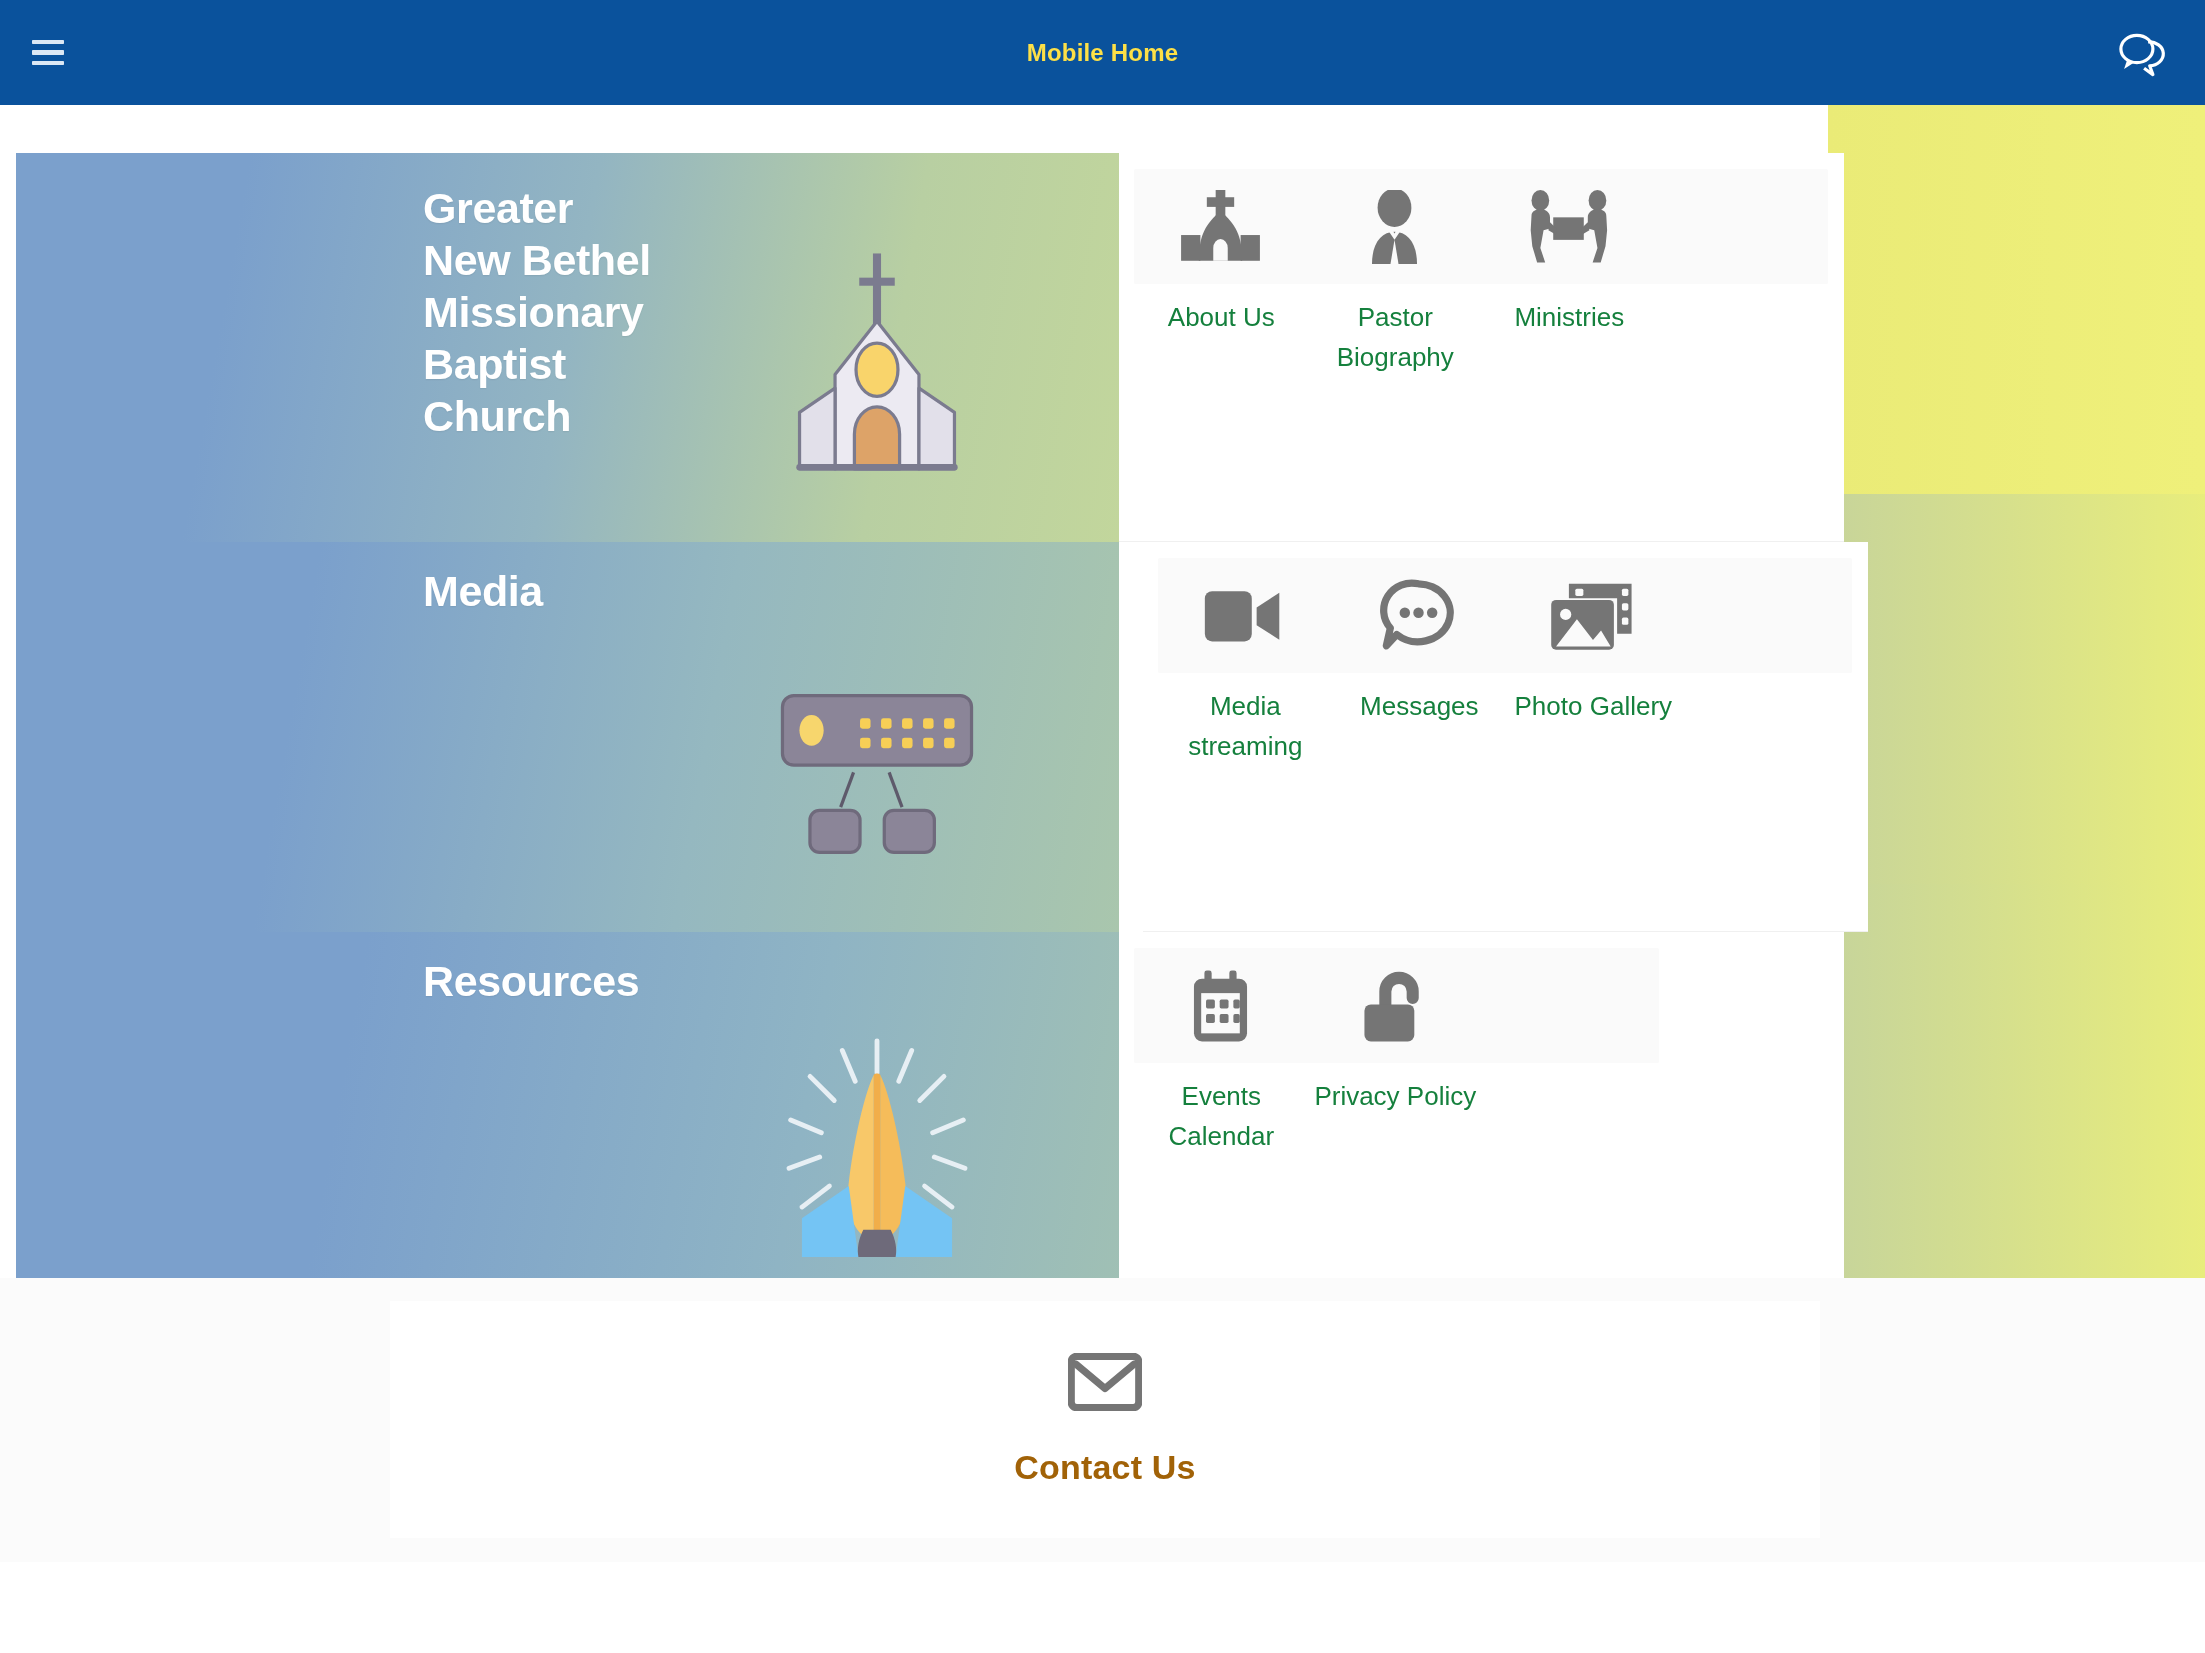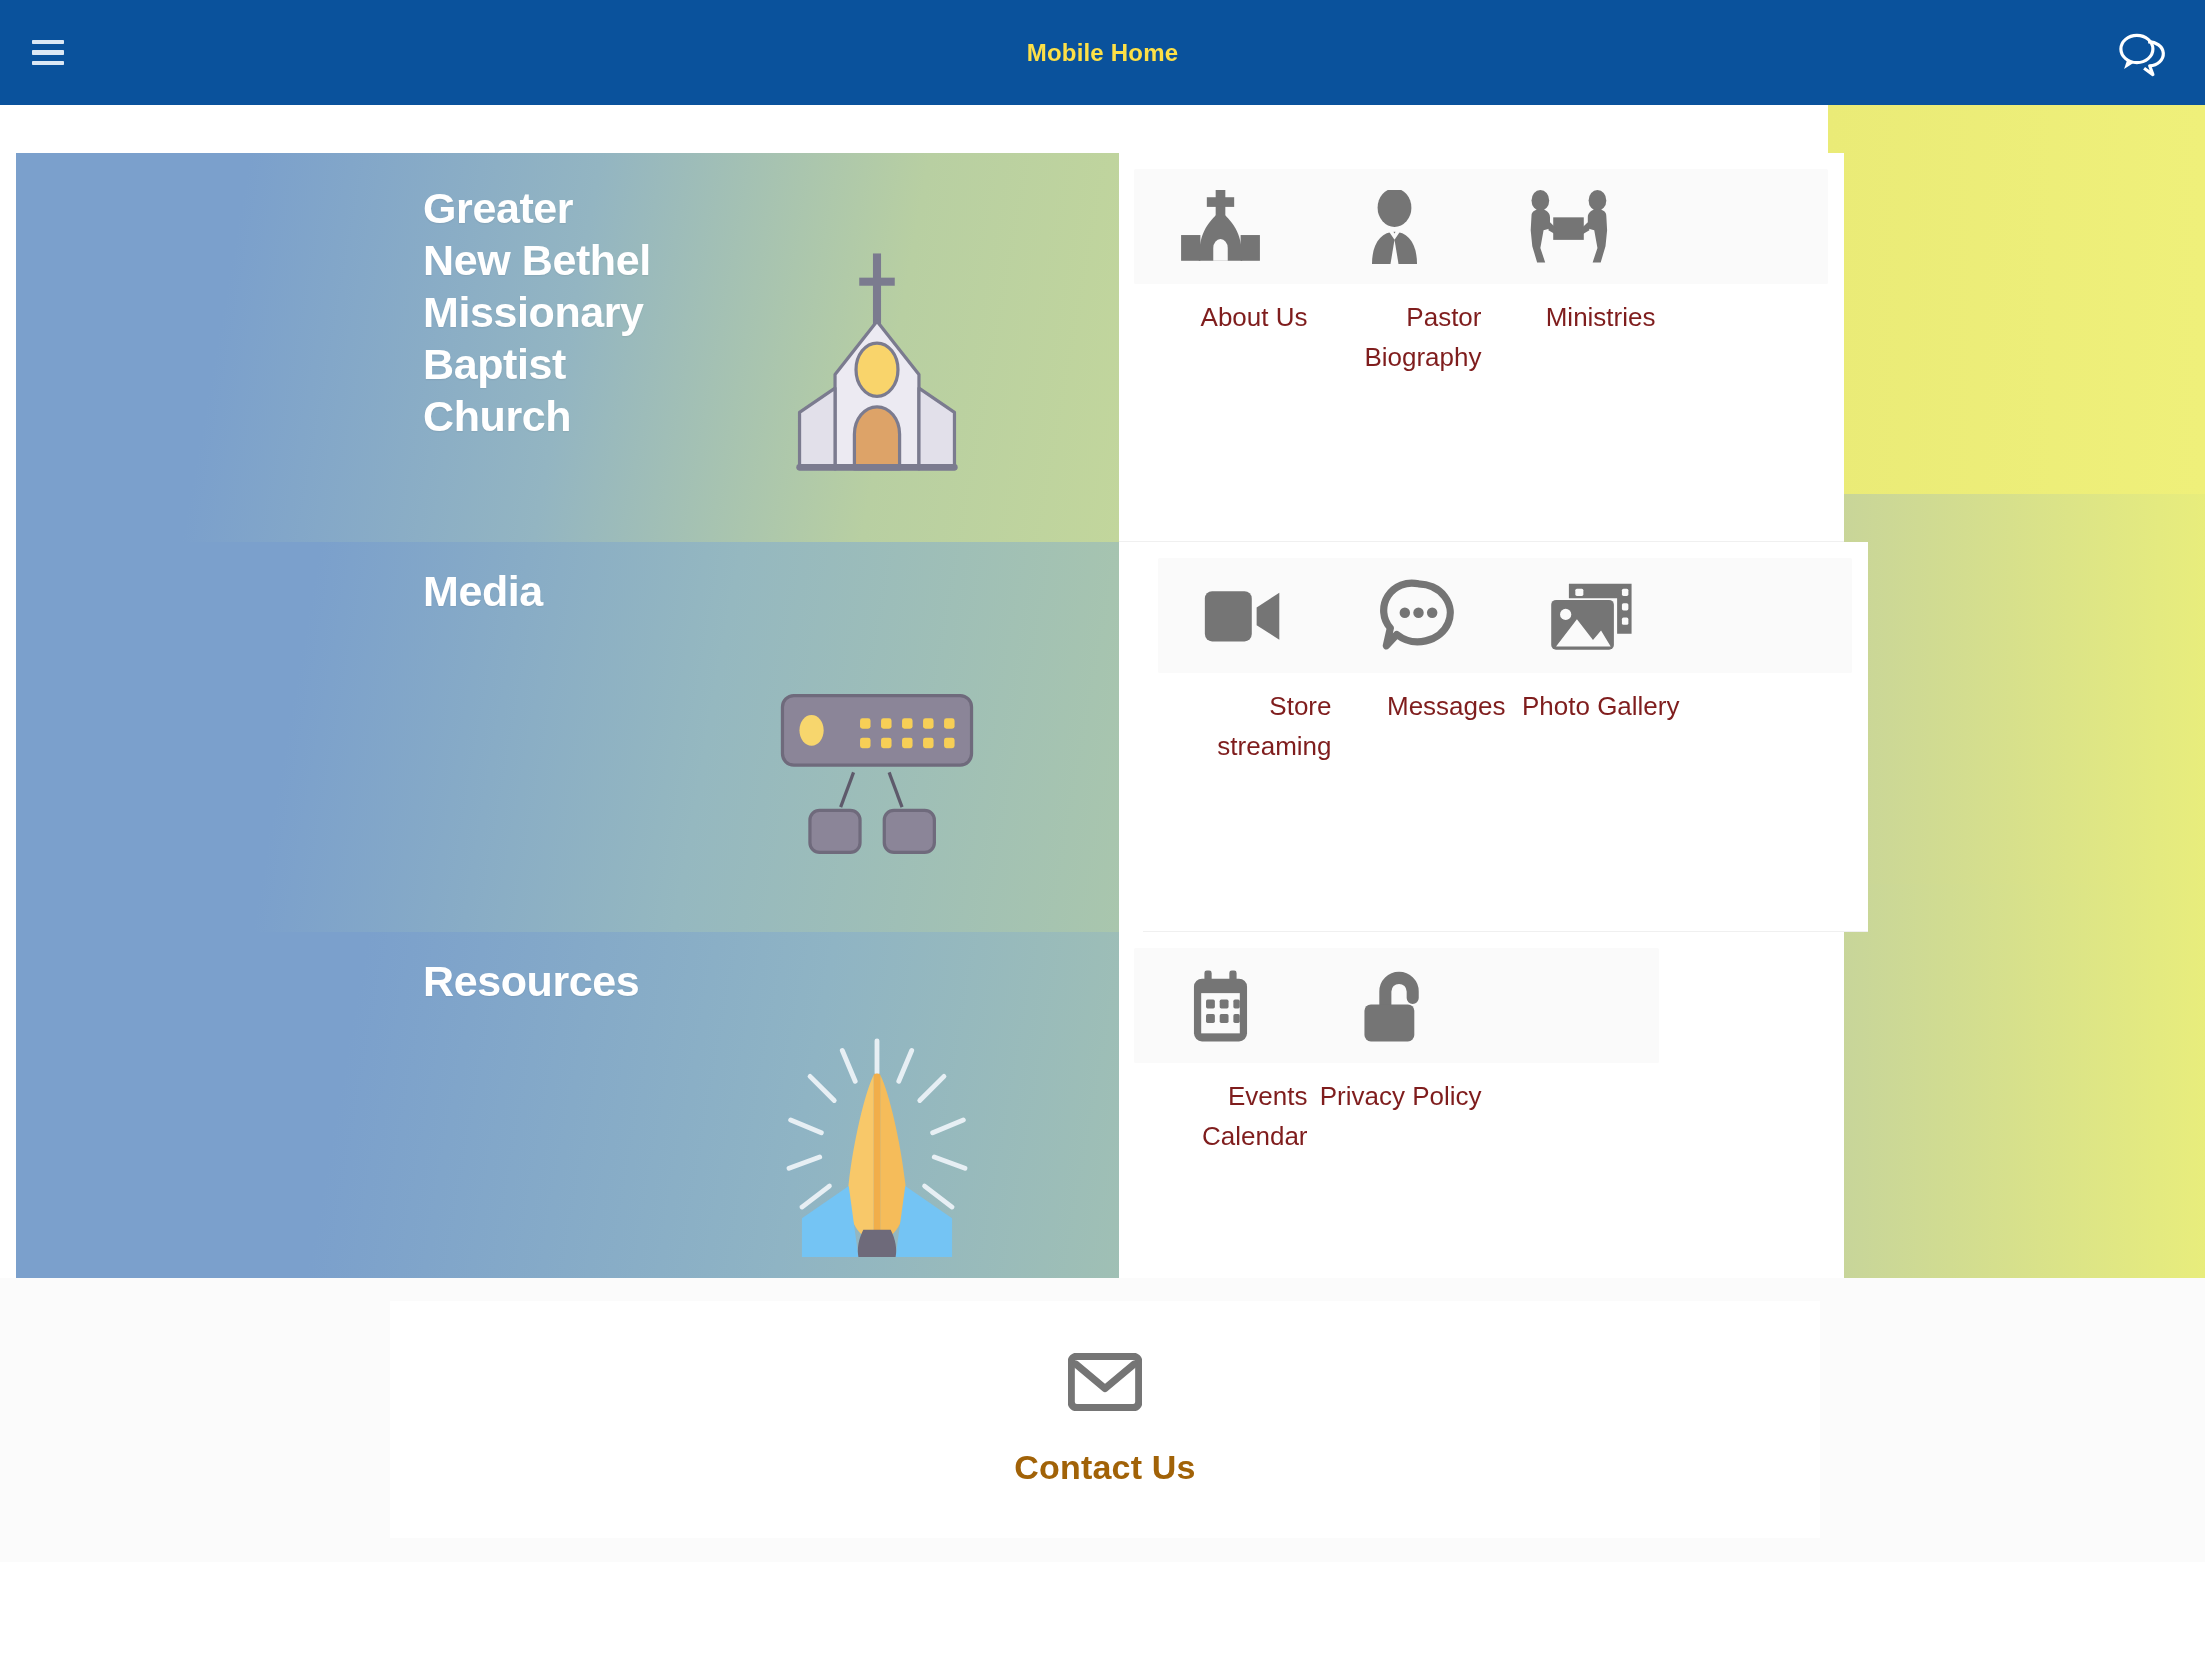--- a/index.html
+++ b/index.html
@@ -109,24 +109,24 @@
     width: 174px;
     display: flex; flex-direction: column; align-items: center;
     cursor: pointer;
   }
   .tile-icon {
     height: 115px; width: 100%;
     display: flex; align-items: center; justify-content: center;
   }
   .tile-label {
     width: 100%;
-    color: #7f1d1d;
+    color: #15803d;
     font-size: 26px;
     line-height: 40px;
-    text-align: right;
+    text-align: center;
     padding-left: 1.6px;
     padding-top: 13px;
   }
 
   
   .ystrip {
     position: absolute; right: 0; width: 377px;
   }
   .ystrip-1 { top: 0px;   height: 389px; background: linear-gradient(90deg,#eaeb77 0%,#eff07a 100%); }
   .ystrip-2 { top: 389px; height: 390px; background: linear-gradient(90deg,#c7d49a 0%,#e8ed7c 100%); }
@@ -274,21 +274,21 @@
     <div class="panel">
       <div class="iconband band-full"></div>
       <div class="tiles">
         <div class="tile">
           <div class="tile-icon">
             <svg width="89" height="65" viewBox="0 0 110 80">
               <rect x="6" y="10" width="58" height="62" rx="9" fill="#757575"></rect>
               <path d="M70 30 L98 12 L98 70 L70 52 Z" fill="#757575"></path>
             </svg>
           </div>
-          <div class="tile-label">Store streaming</div>
+          <div class="tile-label">Media streaming</div>
         </div>
         <div class="tile">
           <div class="tile-icon">
             <svg width="81" height="74" viewBox="0 0 100 92">
               <path d="M50 6 a40 36 0 1 1 -27 63 l-13 14 l5 -22 a35 34 0 0 1 35 -55 Z" fill="none" stroke="#757575" stroke-width="9" stroke-linejoin="round"></path>
               <circle cx="33" cy="42" r="6.5" fill="#757575"></circle>
               <circle cx="50" cy="42" r="6.5" fill="#757575"></circle>
               <circle cx="67" cy="42" r="6.5" fill="#757575"></circle>
             </svg>
           </div>

